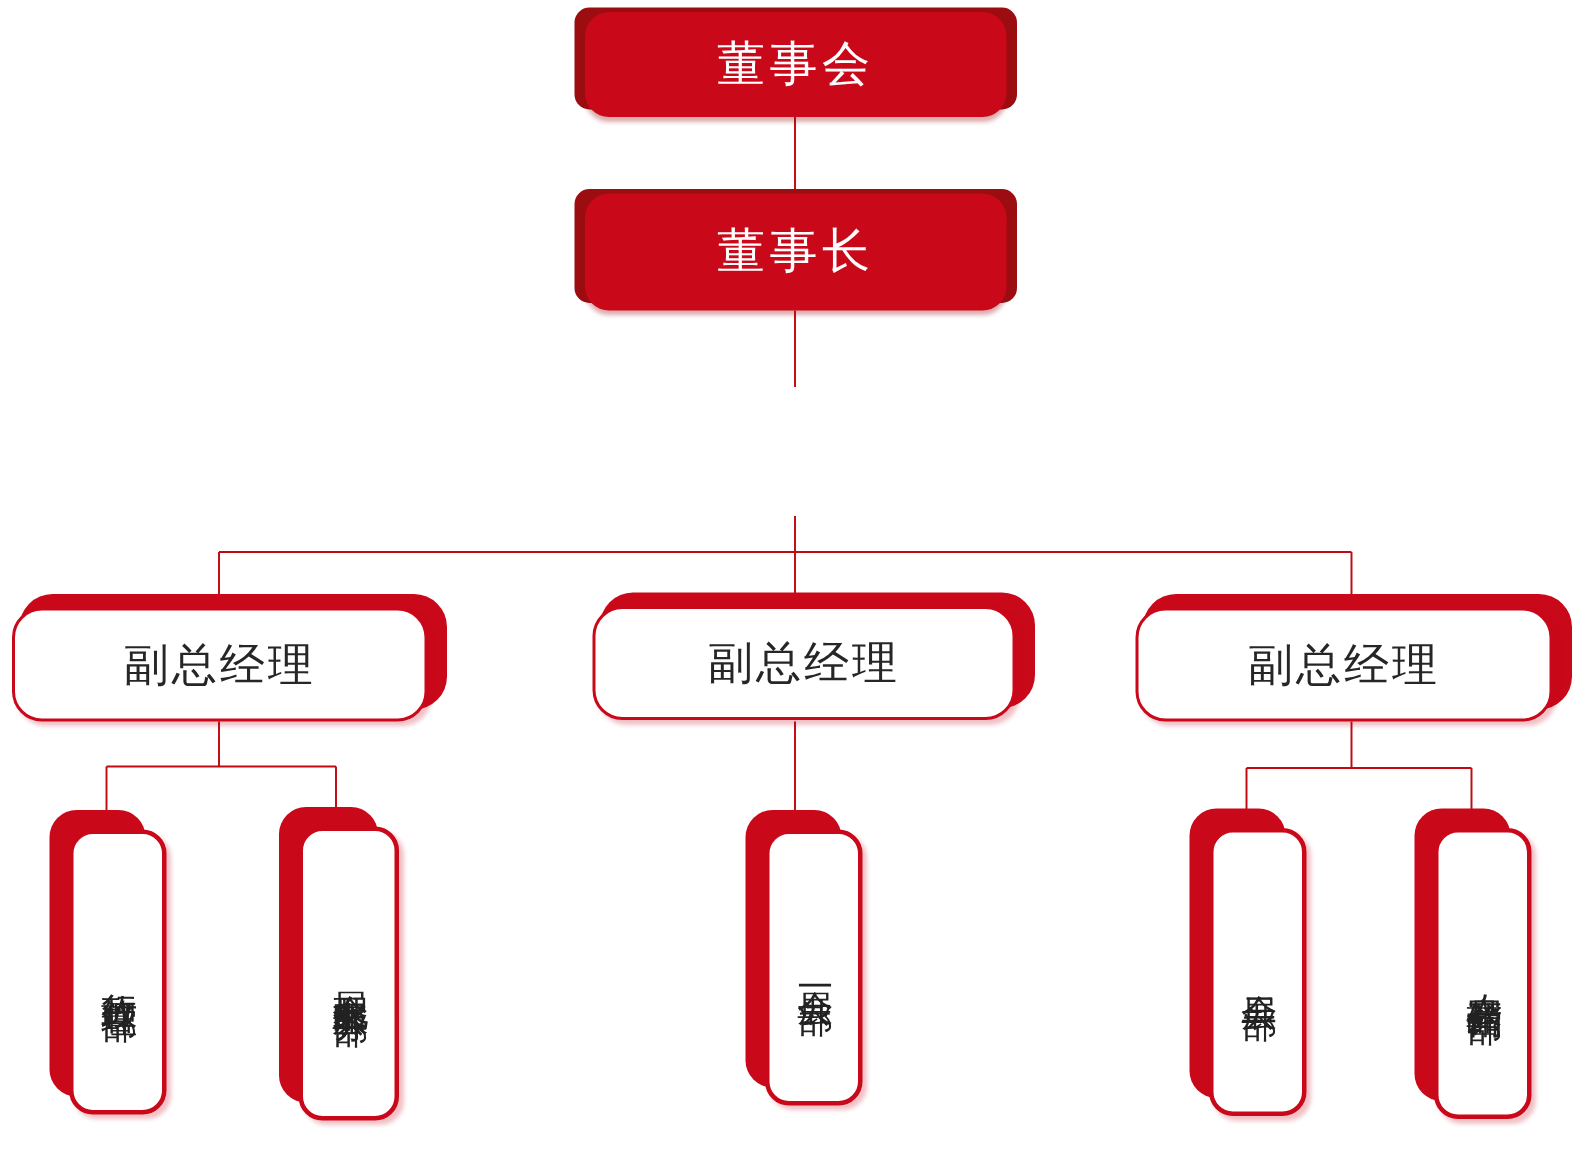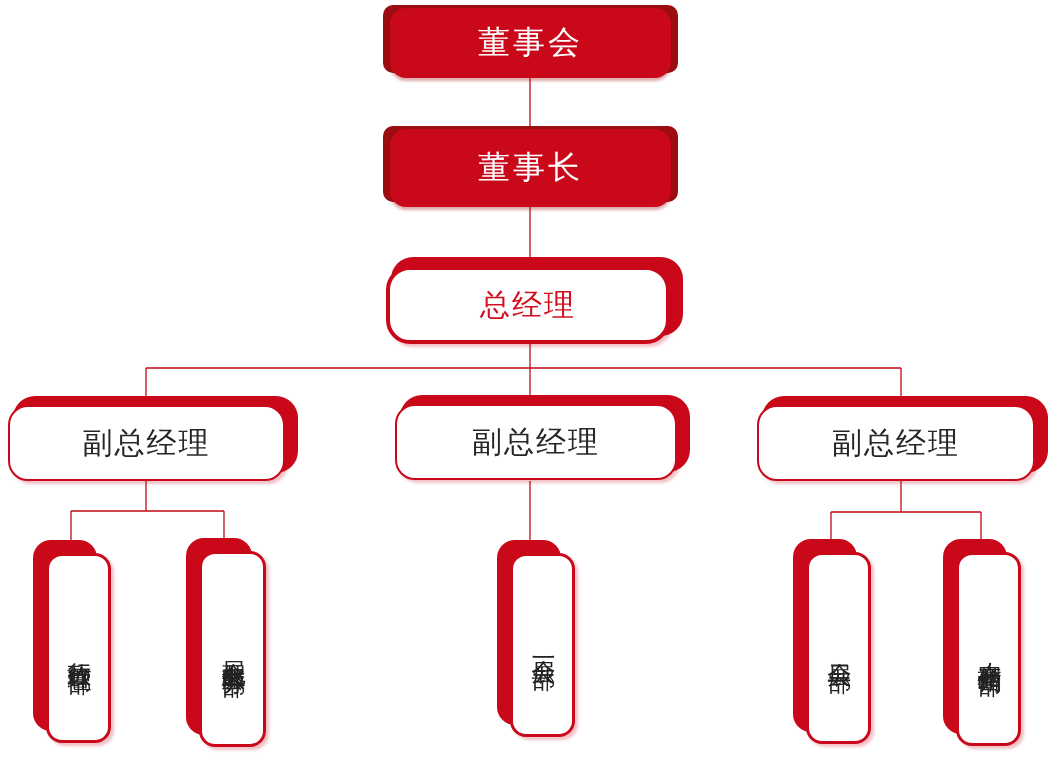--- a/index.html
+++ b/index.html
@@ -73,25 +73,20 @@
   </svg>
 
   <div class="snode" style="left:390px;top:8px;width:281px;height:70px">
     <span class="slabel">董事会</span>
   </div>
 
   <div class="snode" style="left:390px;top:129px;width:281px;height:78px">
     <span class="slabel">董事长</span>
   </div>
 
-  <div class="hnode gm" style="left:386px;top:257px;width:297px;height:87px">
-    <div class="card">
-      <span>总经理</span>
-    </div>
-  </div>
 
   <div class="hnode" style="left:8px;top:396px;width:290px;height:85px">
     <div class="card">
       <span>副总经理</span>
     </div>
   </div>
 
   <div class="hnode" style="left:395px;top:395px;width:295px;height:85px">
     <div class="card">
       <span>副总经理</span>

